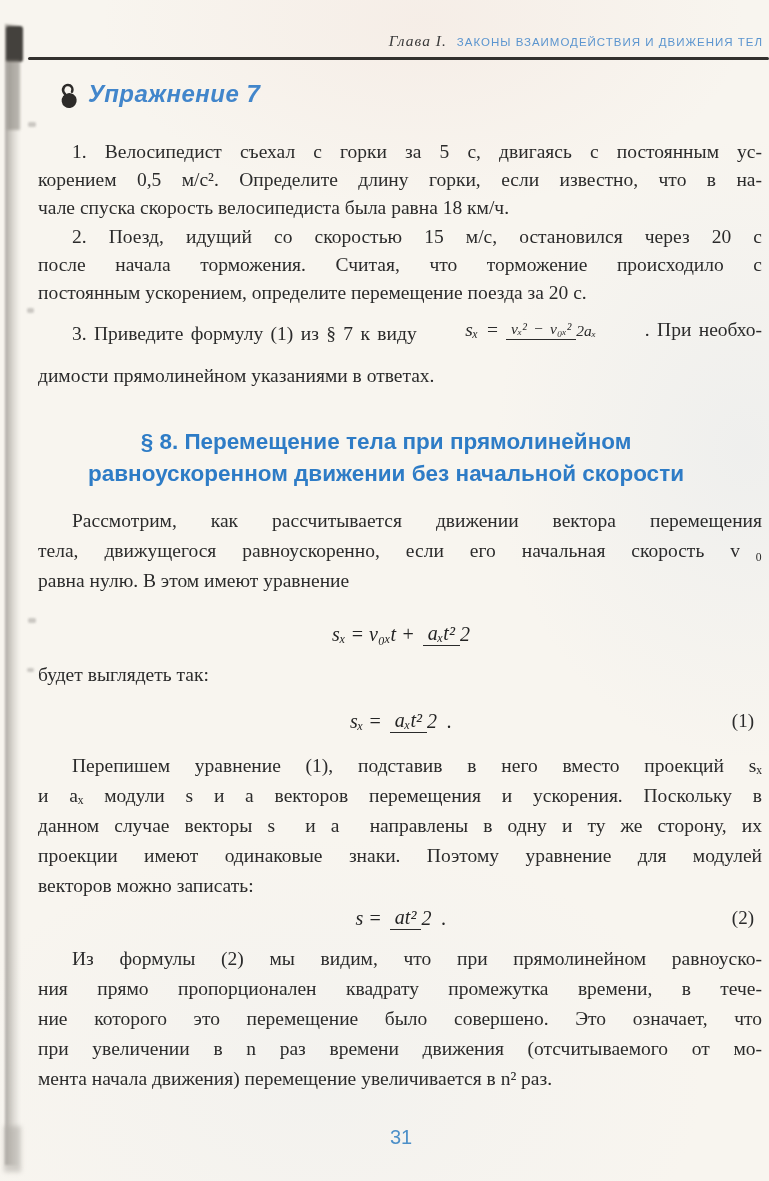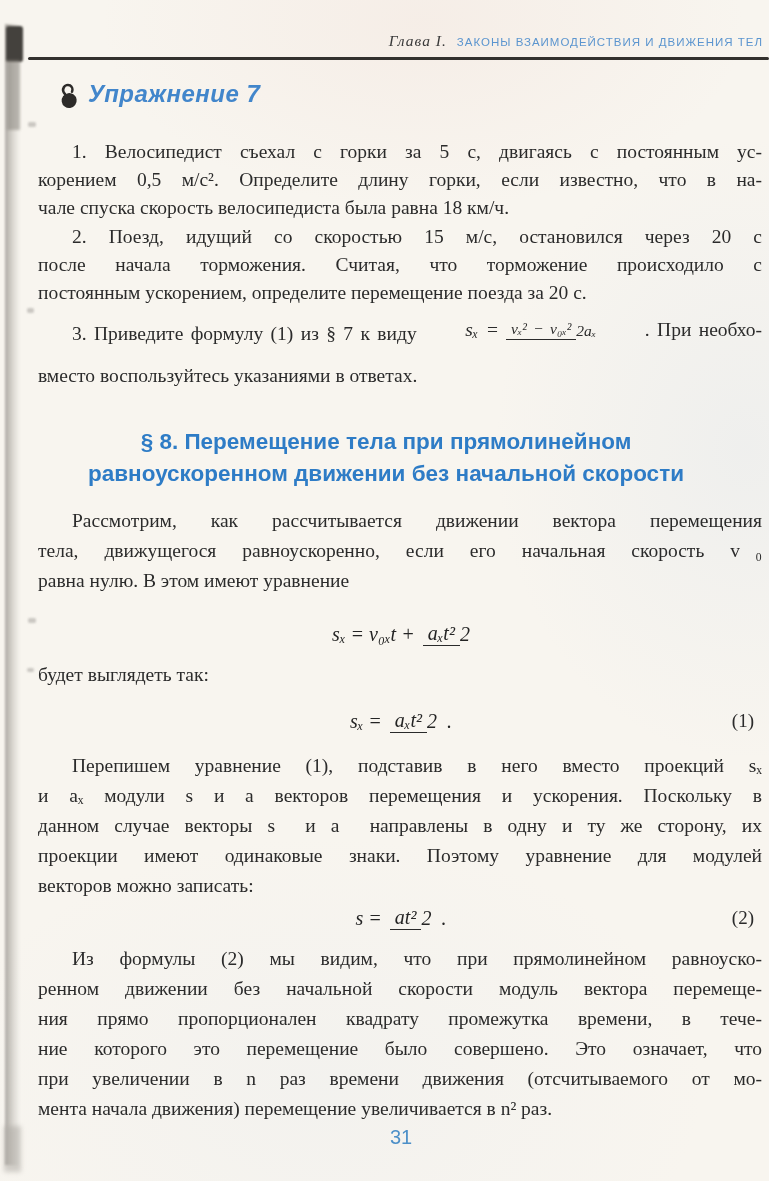--- a/index.html
+++ b/index.html
@@ -114,21 +114,21 @@
       <span class="ex3-pre">3. Приведите формулу (1) из § 7 к виду</span>
       <span class="ex3-math">
         <span>sₓ =</span>
         <span class="frac">
           <span class="num">vₓ² − v₀ₓ²</span>
           <span class="den">2aₓ</span>
         </span>
       </span>
       <span>. При необхо-</span>
     </div>
-    <div class="ex3-line2">вместо воспользуйтесь указаниями в ответах.</div>
+    <div class="ex3-line2">димости прямолинейном указаниями в ответах.</div>
   </div>
 
   <div class="section-heading">
     <span style="display:block;">§ 8. Перемещение тела при прямолинейном</span>
     <span style="display:block;">равноускоренном движении без начальной скорости</span>
   </div>
 
   <div class="pblock" style="top:506px;">
       <div class="tline jl ind">Рассмотрим, как рассчитывается движении вектора перемещения</div>
       <div class="tline jl">тела, движущегося равноускоренно, если его начальная скорость v⃗₀</div>
@@ -168,21 +168,20 @@
     <span class="frac">
       <span class="num">at²</span>
       <span class="den">2</span>
     </span>
     <span class="tail">.</span>
     <span class="eq-num">(2)</span>
   </div>
 
   <div class="pblock" style="top:944px;">
       <div class="tline jl ind">Из формулы (2) мы видим, что при прямолинейном равноуско-</div>
-      <div class="tline jl">ренном движении без начальной скорости модуль вектора перемеще-</div>
       <div class="tline jl">ния прямо пропорционален квадрату промежутка времени, в тече-</div>
       <div class="tline jl">ние которого это перемещение было совершено. Это означает, что</div>
       <div class="tline jl">при увеличении в n раз времени движения (отсчитываемого от мо-</div>
       <div class="tline">мента начала движения) перемещение увеличивается в n² раз.</div>
     </div>
 
   <div class="page-number">31</div>
 
 </div>
 

